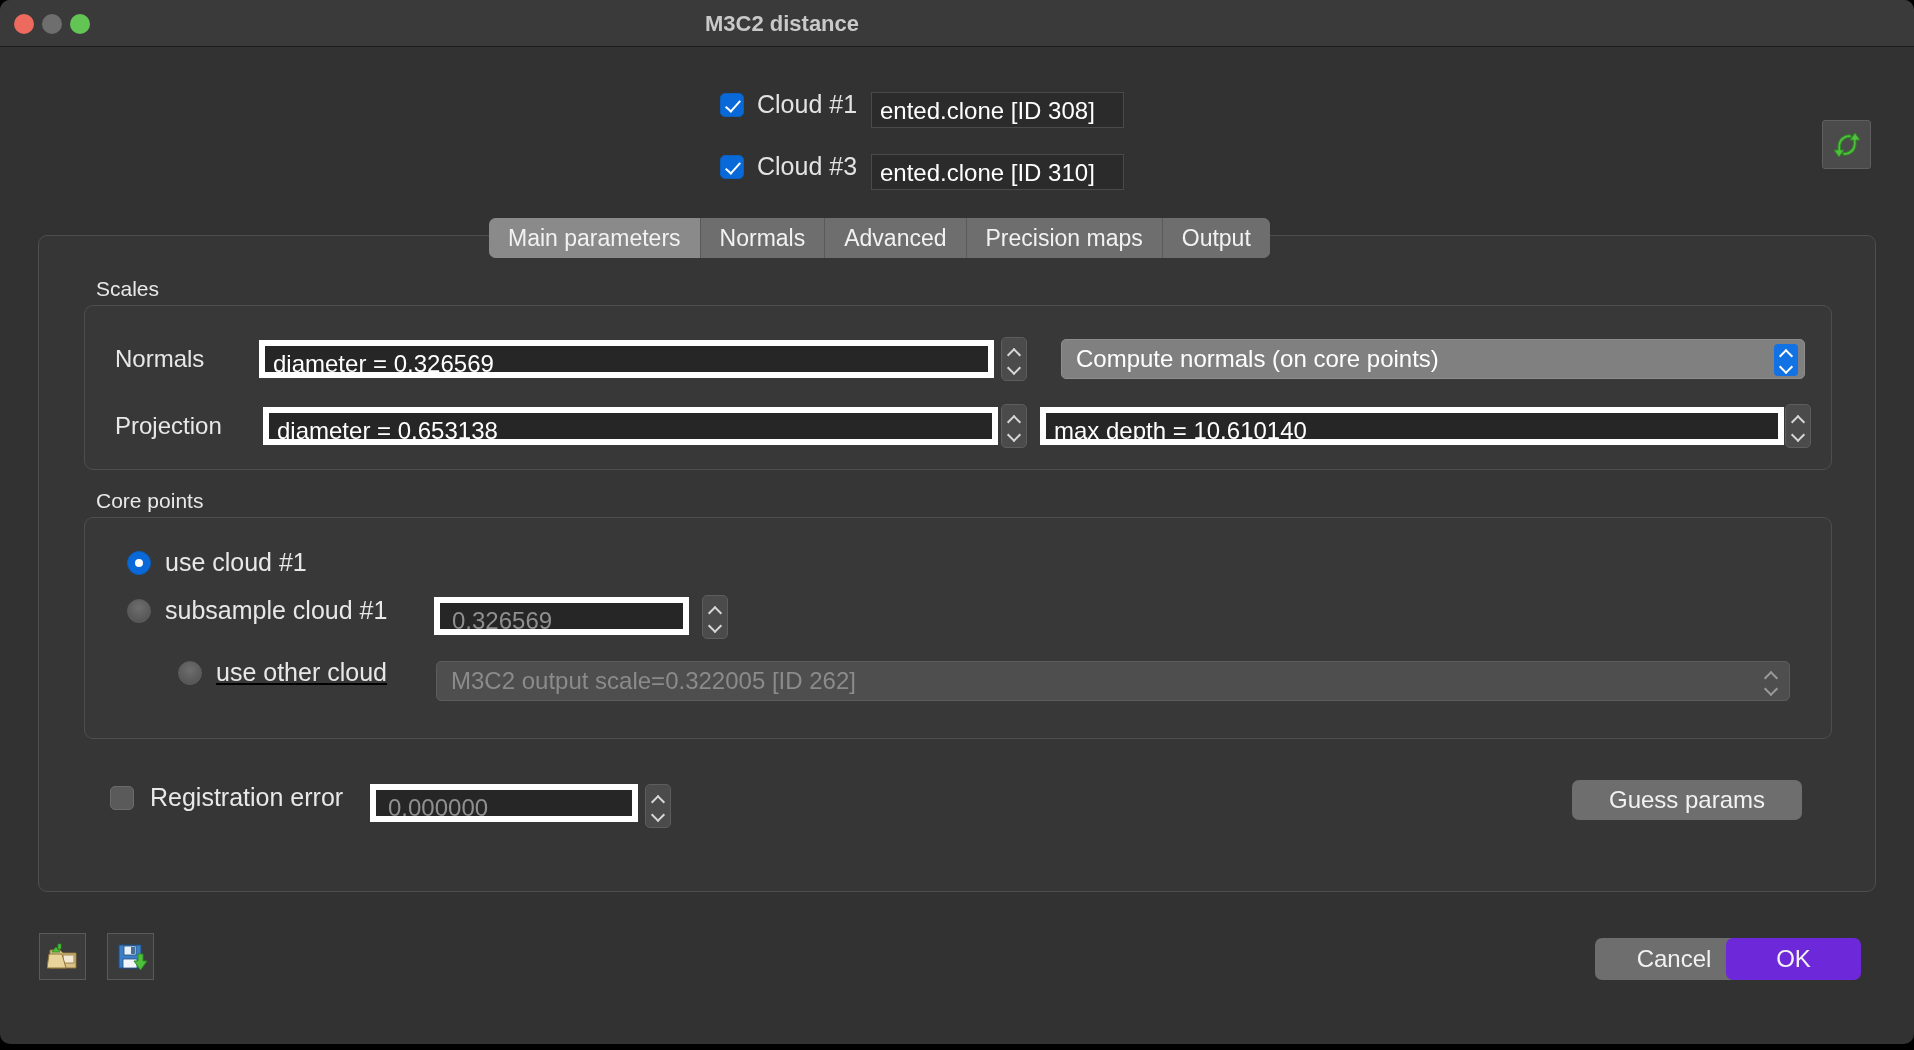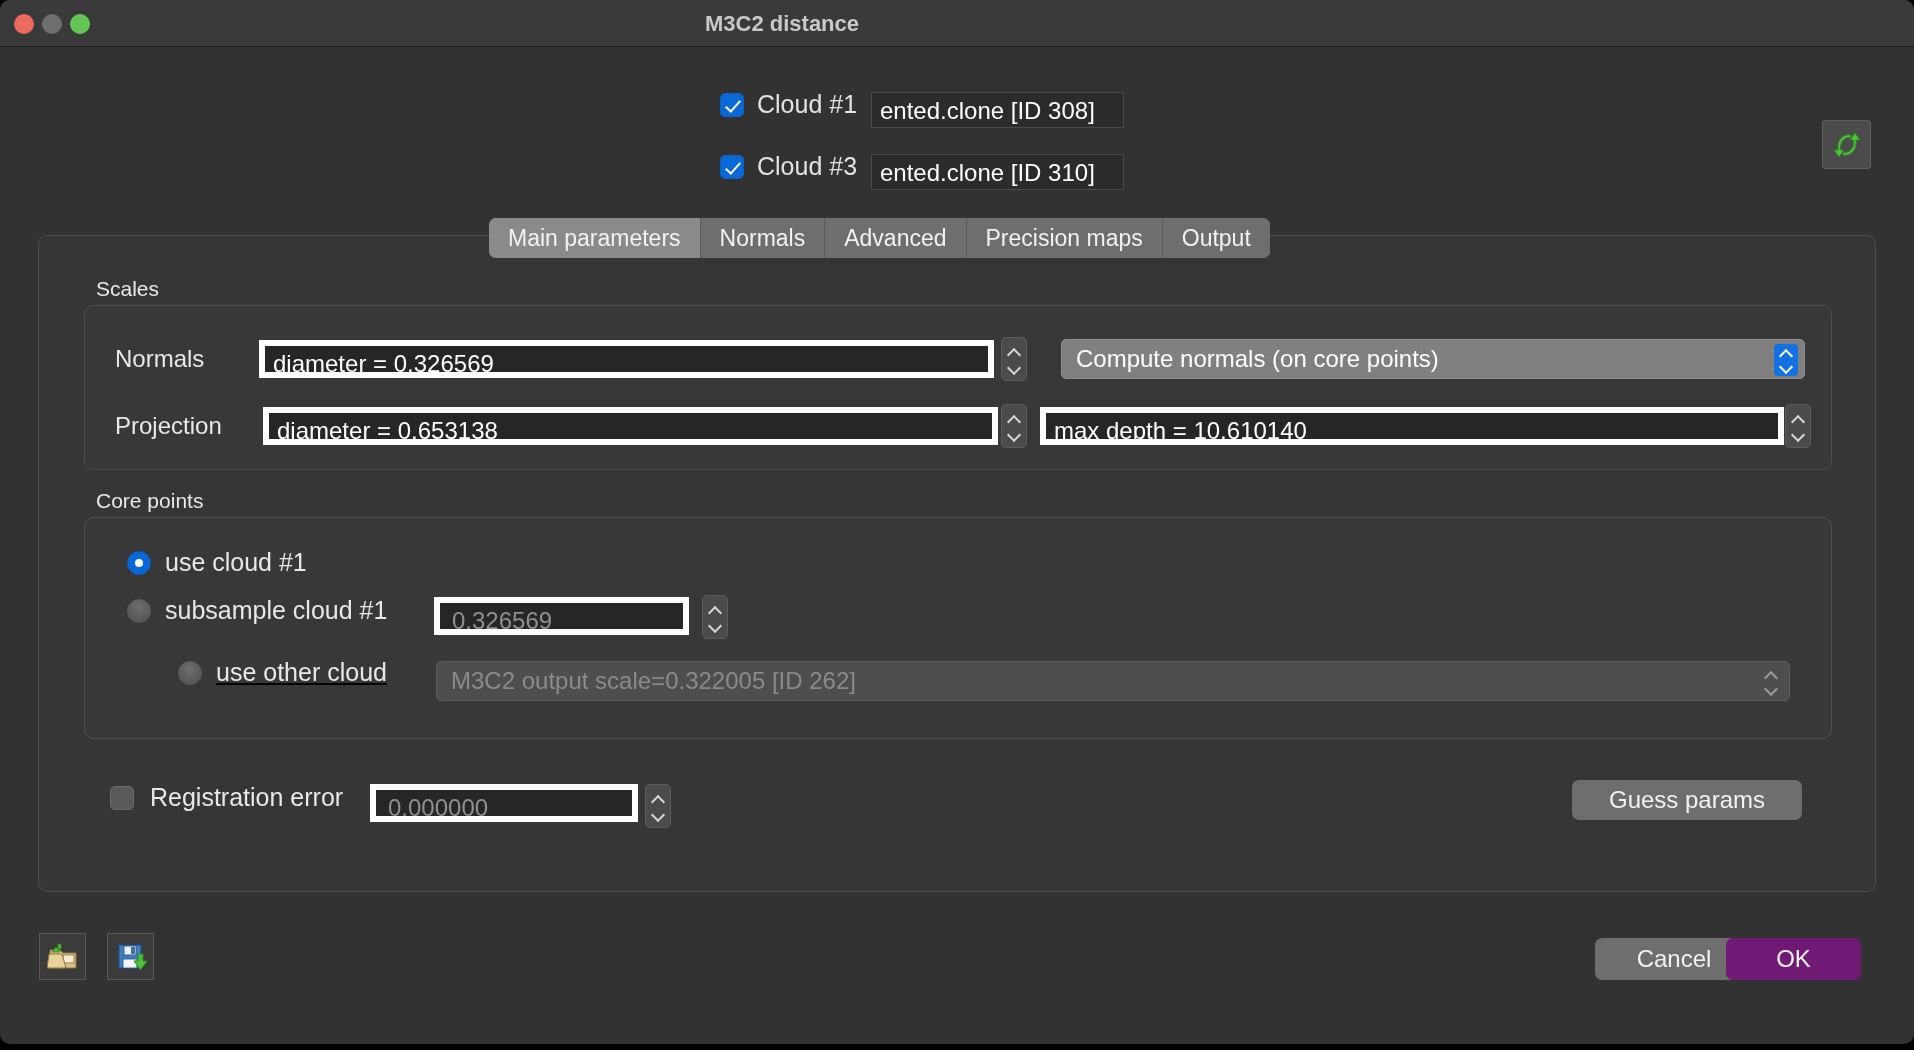--- a/index.html
+++ b/index.html
@@ -244,21 +244,21 @@
   .btn {
     position: absolute;
     background: #6e6e6e;
     border: none; border-radius: 7px;
     color: #f2f2f2; font-size: 24px;
     display: flex; align-items: center; justify-content: center;
     white-space: nowrap;
   }
   #btn-guess  { left: 1572px; top: 780px; width: 230px; height: 40px; }
   #btn-cancel { left: 1595px; top: 938px; width: 158px; height: 42px; }
-  #btn-ok     { left: 1726px; top: 938px; width: 135px; height: 42px; background: #701a75; }
+  #btn-ok     { left: 1726px; top: 938px; width: 135px; height: 42px; background: #6d28d9; }
 
   .icon-btn {
     position: absolute;
     width: 47px; height: 47px;
     background: #3b3b3b;
     border: 1px solid #5a5a5a;
     display: flex; align-items: center; justify-content: center;
   }
   #btn-load { left: 39px; top: 933px; }
   #btn-save { left: 107px; top: 933px; }

